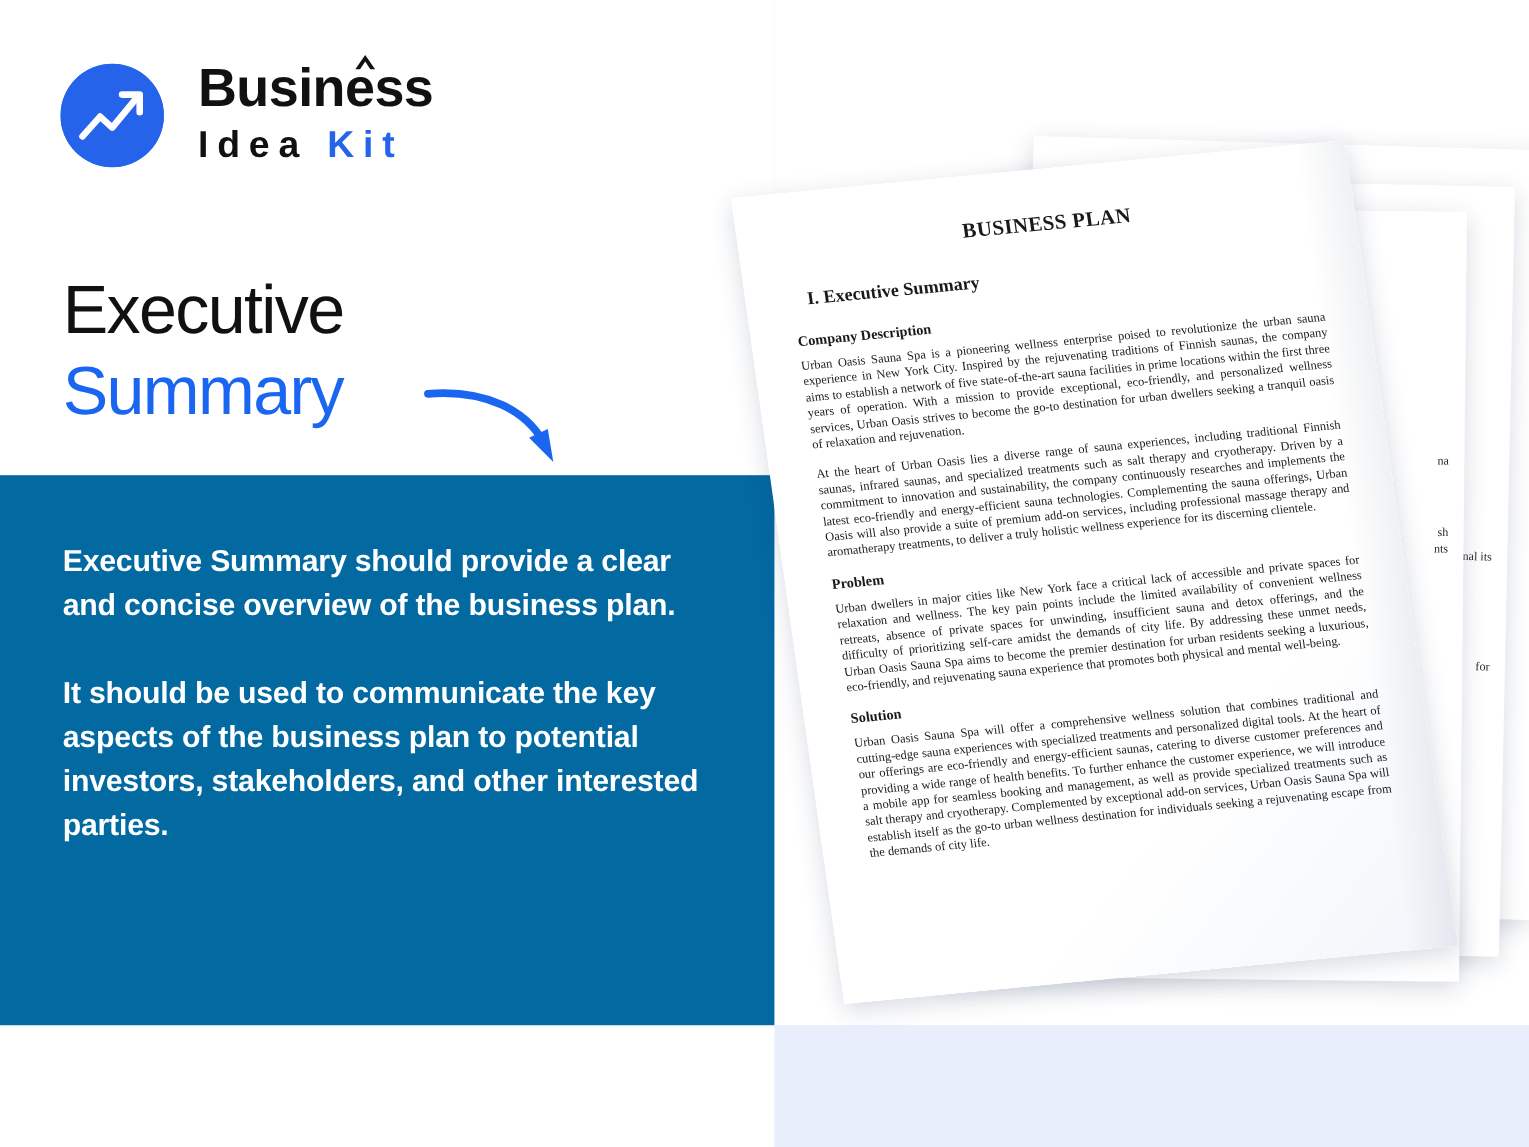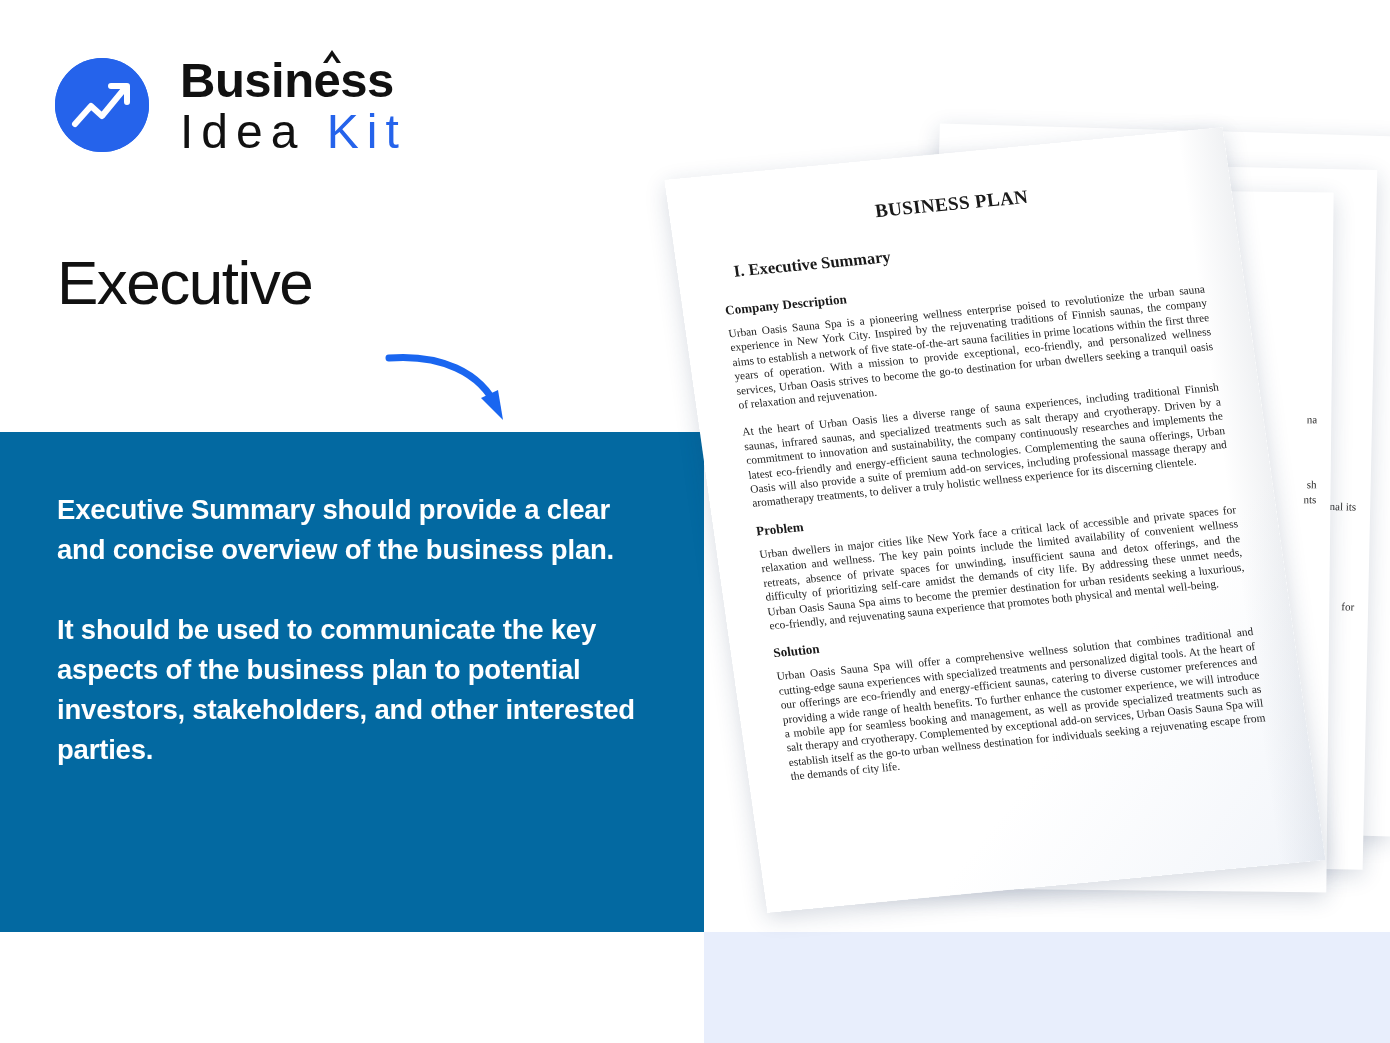--- a/index.html
+++ b/index.html
@@ -107,22 +107,22 @@
   }
   .logo-line1 {
     font-size: 49px;
     font-weight: bold;
     color: #111111;
     letter-spacing: -0.5px;
     line-height: 56px;
     position: relative;
   }
   .logo-line2 {
-    font-size: 48px;
-    font-weight: normal;
+    font-size: 34px;
+    font-weight: bold;
     color: #111111;
     letter-spacing: 8px;
     line-height: 48px;
   }
   .logo-line2 .kit {
     color: #2563eb;
   }
   .hat {
     position: absolute;
     left: 143px;
@@ -282,20 +282,21 @@
         <span class="hat-inner"></span>
       </div>
       <div class="logo-line2">
         <span>Idea </span><span class="kit">Kit</span>
       </div>
     </div>
   </div>
 
   <div class="heading">
     <span class="l1">Executive</span>
+    <span class="l2">Summary</span>
   </div>
 
   <div class="arrow">
     <svg width="140" height="90" viewBox="0 0 140 90" aria-hidden="true">
       <path d="M4 10 C 55 6, 96 24, 112 60" fill="none" stroke="#1a66f0" stroke-width="7" stroke-linecap="round"></path>
       <path d="M96 50 L118 72 L113 42 Z" fill="#1a66f0"></path>
     </svg>
   </div>
 
   <div class="blue-panel">

